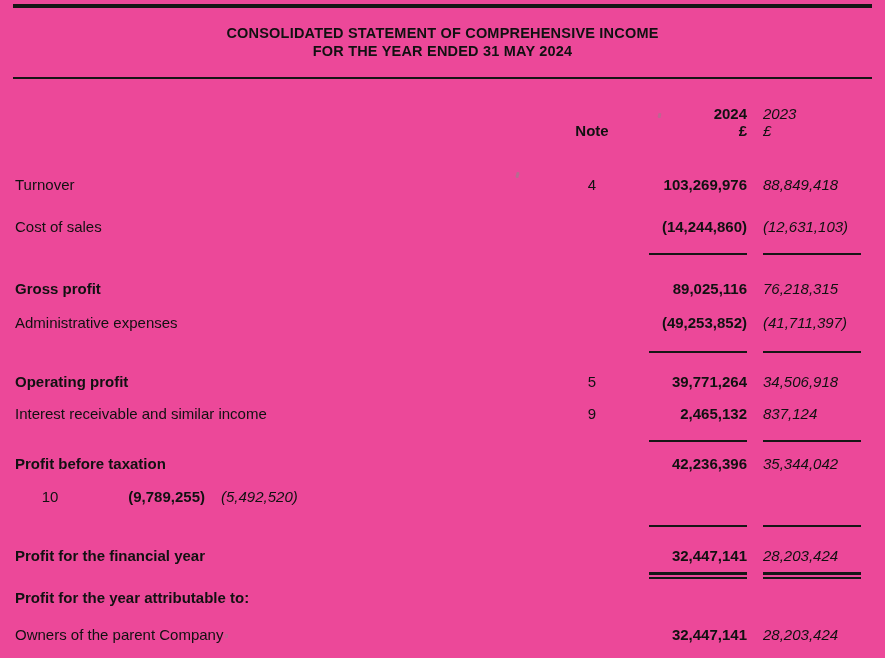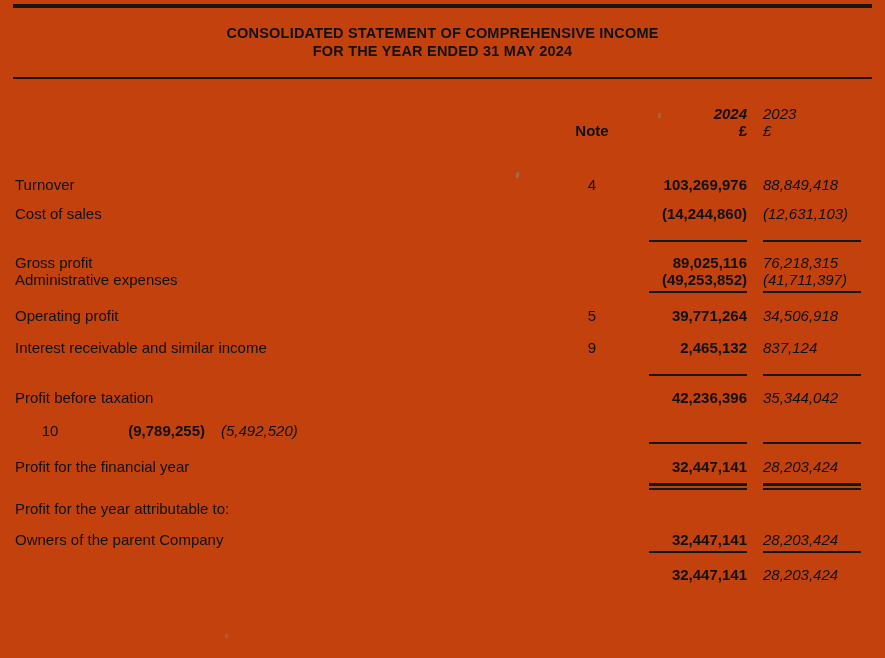--- a/index.html
+++ b/index.html
@@ -1,51 +1,51 @@
 <!DOCTYPE html>
 <html><head>
 <meta charset="utf-8">
 <style>
   html, body { margin:0; padding:0; background:#ffffff; }
   .page {
     position: relative;
     width: 885px;
     height: 658px;
-    background: #c2410c;
+    background: #ec4899;
     overflow: hidden;
     font-family: "Liberation Sans", sans-serif;
     color: #111111;
   }
   .hr { margin: 0 13px 0 13px; border-top: 2px solid #161616; }
   .hr-top { margin-top: 4px; border-top-width: 4px; }
   .hr-mid { margin-top: 17px; }
   .title { text-align: center; font-weight: 700; font-size: 14.5px; line-height: 18px; letter-spacing: .2px; }
   .title-block { margin-top: 16px; }
 
   .row { display: flex; align-items: baseline; padding: 0 5px 0 15px; font-size: 15px; line-height: 17px; }
   .label { flex: 1; min-width: 0; }
   .note  { width: 70px;  text-align: center; }
   .cur   { width: 120px; text-align: right; font-weight: 700; }
   .pri   { width: 117px; text-align: left; font-style: italic; padding-left: 16px; }
-  .hl .label { font-weight: 400; }
-
-  .hdr-years .cur { font-weight: 700; font-style: italic; }
+  .hl .label { font-weight: 700; }
+
+  .hdr-years .cur { font-weight: 700; }
   .hdr-years .pri { font-weight: 400; }
   .hdr-units .note { font-weight: 700; }
 
   .rule-row { align-items: flex-start; }
   .rule-row .cur, .rule-row .pri { line-height: 0; }
   .rl  { display: inline-block; width: 98px; border-top: 2px solid #161616; }
   .dbl { display: inline-block; width: 98px; height: 7px; box-sizing: border-box;
          border-top: 3px solid #161616; border-bottom: 2px solid #161616; }
   .pri .rl, .pri .dbl { margin-right: 3px; }
 
-  .m37{margin-top:37px} .m26{margin-top:26px} .m17{}
-  .m16{margin-top:16px} .m15{margin-top:15px} .m14{margin-top:14px}
-  .m13{margin-top:13px} .m12{margin-top:12px} .m10{margin-top:10px}
+  .m37{margin-top:37px} .m26{margin-top:26px} .m17{margin-top:17px}
+  .m16{margin-top:16px} .m15{margin-top:15px} .m14{margin-top:20px}
+  .m13{margin-top:13px} .m12{margin-top:25px} .m10{margin-top:10px}
   .m8{margin-top:8px}
 
   .artifact { position: absolute; background: #8a8a8a; border-radius: 1px; }
   .a1 { left: 516px; top: 172px; width: 3px; height: 6px; opacity: .55; transform: rotate(14deg); }
   .a2 { left: 658px; top: 113px; width: 3px; height: 5px; opacity: .45; transform: rotate(10deg); }
   .a3 { left: 225px; top: 634px; width: 3px; height: 4px; opacity: .4; }
 </style>
 </head>
 <body>
 

